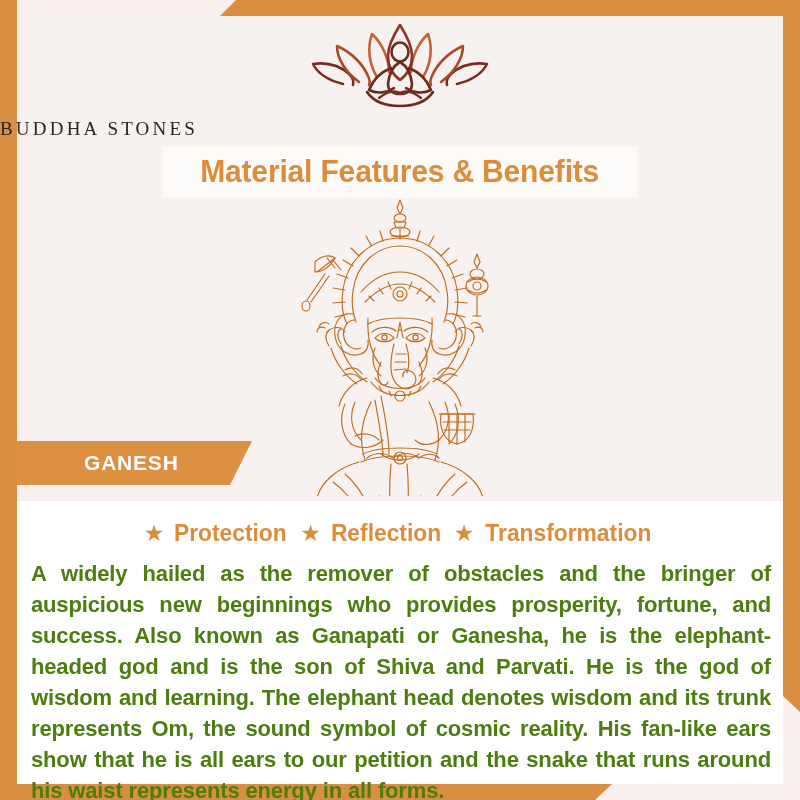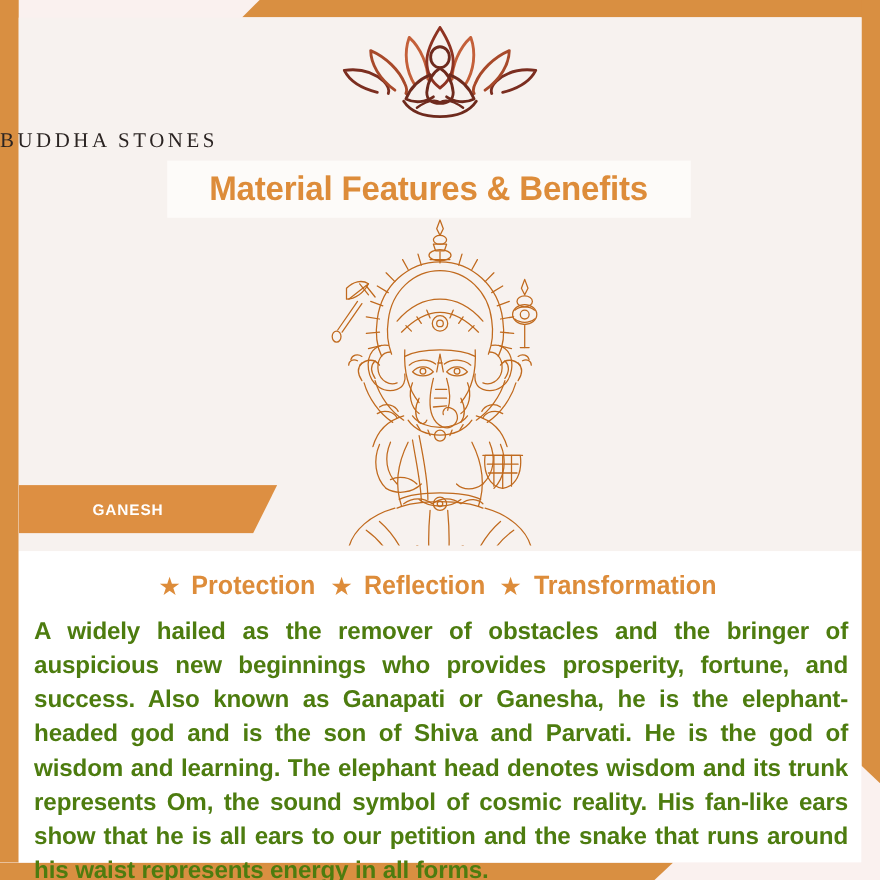--- a/index.html
+++ b/index.html
@@ -90,21 +90,21 @@
     font-family: "Liberation Serif", serif;
     font-size: 19px;
     letter-spacing: 3.2px;
     color: #2b2422;
     font-weight: 400;
   }
 
   
   .title-banner {
     position: absolute;
-    left: 152px;
+    left: 162px;
     top: 146px;
     width: 476px;
     height: 52px;
     background: #fdfbf9;
     display: flex;
     align-items: center;
     justify-content: center;
   }
   .title-text {
     font-family: "Liberation Sans Narrow", "Liberation Sans", sans-serif;
@@ -133,21 +133,21 @@
     width: 235px;
     height: 44px;
     background: #dd8f42;
     clip-path: polygon(0 0, 100% 0, calc(100% - 22px) 100%, 0 100%);
     display: flex;
     align-items: center;
   }
   .ribbon-label {
     margin-left: 67px;
     color: #ffffff;
-    font-size: 14px;
+    font-size: 21px;
     font-weight: bold;
     letter-spacing: 0.8px;
   }
 
   
   .features {
     position: absolute;
     left: 17px;
     top: 519px;
     width: 766px;

